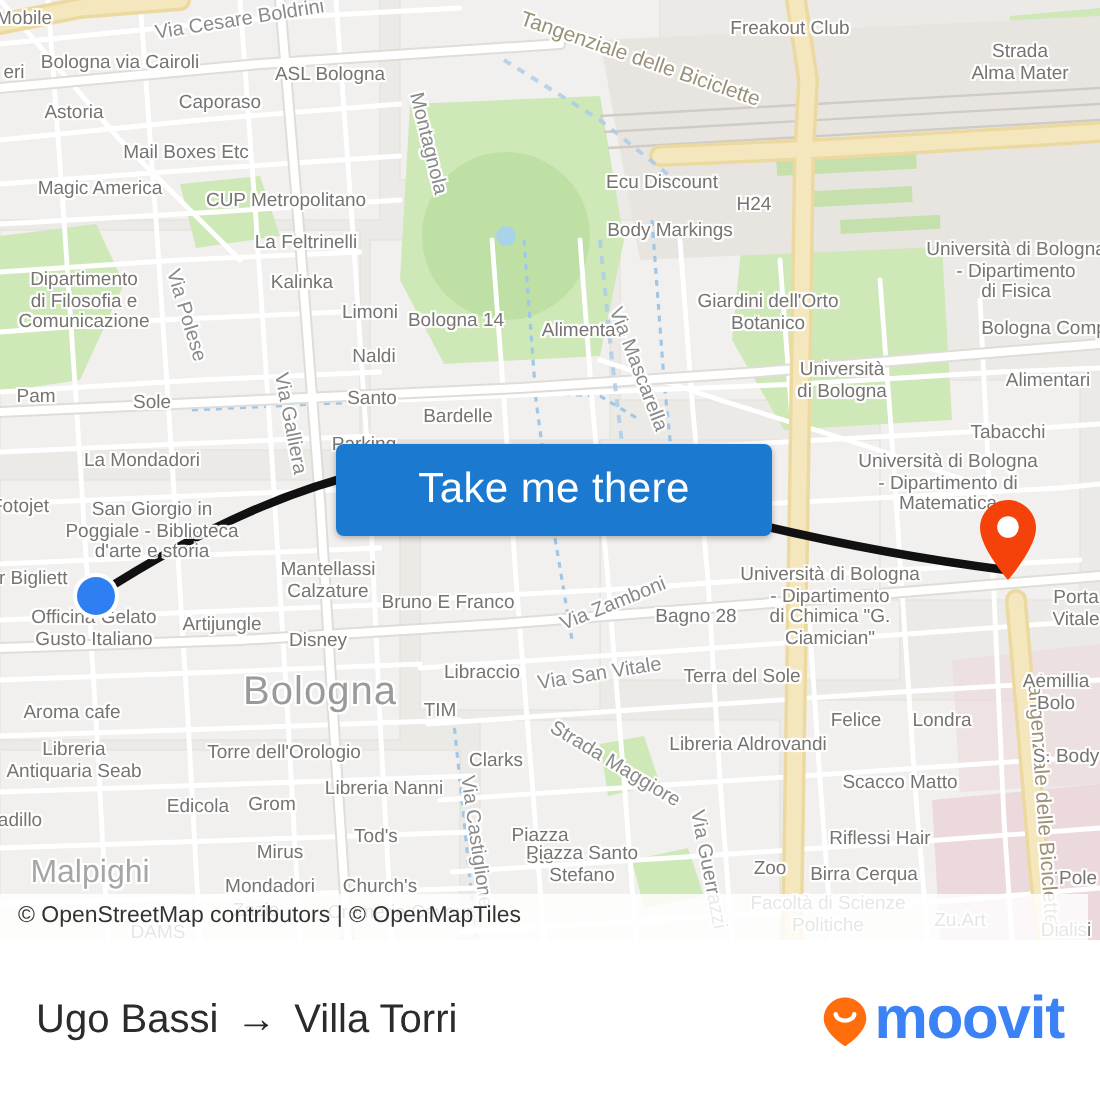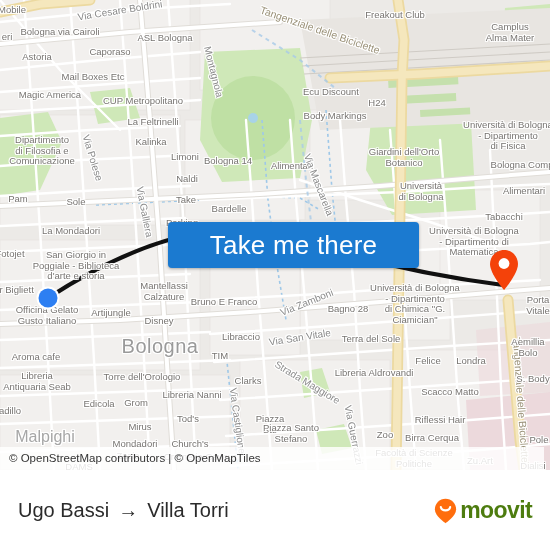--- a/index.html
+++ b/index.html
@@ -43,45 +43,45 @@
     position:absolute;left:0;bottom:0;width:544px;
     background:rgba(255,255,255,.82);
     font-size:11.5px;color:#333;
     padding:5px 9px 6px 9px;
     box-sizing:border-box;
     white-space:nowrap;
   }
 
   
   #take-me-there{
-    position:absolute;left:168px;top:222px;width:251px;height:46px;
+    position:absolute;left:168px;top:222px;width:218px;height:46px;
     background:#1B7AD0;
     border:none;border-radius:4px;
-    color:#ffffff;font-size:26px;
+    color:#ffffff;font-size:21px;
     font-family:"Liberation Sans", sans-serif;
     cursor:pointer;
     box-shadow:0 1px 3px rgba(0,0,0,.3);
     letter-spacing:.2px;
   }
 
   
   #footer{
     position:absolute;left:0;top:470px;width:550px;height:80px;
     background:#ffffff;
     display:flex;align-items:center;justify-content:space-between;
     padding:0 18px 0 18px;box-sizing:border-box;
   }
   #route-title{
     font-size:20px;color:#2b2b2b;white-space:nowrap;
     display:flex;align-items:center;gap:9px;
   }
   #route-title .arrow{font-size:20px;color:#2b2b2b;}
   #moovit-logo{display:flex;align-items:center;gap:1px;}
   #moovit-wordmark{
-    font-size:23px;font-weight:bold;color:#4d7c0f;letter-spacing:-.6px;
+    font-size:30px;font-weight:bold;color:#3b82f6;letter-spacing:-.6px;
   }
 </style>
 </head>
 <body>
 
 <div id="app">
 
   <div id="map">
 
     <svg id="map-svg" width="550" height="470" viewBox="0 0 550 470">
@@ -229,21 +229,21 @@
 
         <path d="M48 298 Q 190 206 290 238 Q 400 272 503 285" fill="none" stroke="#111111" stroke-width="4.2" stroke-linecap="round"></path>
       </g>
     </svg>
 
     <div id="label-layer">
         <div class="maplabel poi" style="left: 12px; top: 10px;">Mobile</div>
         <div class="maplabel street" style="left: 120px; top: 11px; transform: translate(-50%, -50%) rotate(-9deg);">Via Cesare Boldrini</div>
         <div class="maplabel motorway" style="left: 320px; top: 30px; transform: translate(-50%, -50%) rotate(19deg);">Tangenziale delle Biciclette</div>
         <div class="maplabel poi" style="left: 395px; top: 15px;">Freakout Club</div>
-        <div class="maplabel poi" style="left: 510px; top: 32px;">Camplus
+        <div class="maplabel poi" style="left: 510px; top: 32px;">Strada
 Alma Mater</div>
         <div class="maplabel poi" style="left: 7px; top: 37px;">eri</div>
         <div class="maplabel poi" style="left: 60px; top: 32px;">Bologna via Cairoli</div>
         <div class="maplabel poi" style="left: 165px; top: 38px;">ASL Bologna</div>
         <div class="maplabel poi" style="left: 110px; top: 52px;">Caporaso</div>
         <div class="maplabel poi" style="left: 37px; top: 57px;">Astoria</div>
         <div class="maplabel street" style="left: 213px; top: 72px; transform: translate(-50%, -50%) rotate(76deg);">Montagnola</div>
         <div class="maplabel poi" style="left: 93px; top: 77px;">Mail Boxes Etc</div>
         <div class="maplabel poi" style="left: 331px; top: 92px;">Ecu Discount</div>
         <div class="maplabel poi" style="left: 377px; top: 103px;">H24</div>
@@ -254,31 +254,31 @@
         <div class="maplabel poi" style="left: 508px; top: 136px;">Università di Bologna
 - Dipartimento
 di Fisica</div>
         <div class="maplabel street" style="left: 92px; top: 158px; transform: translate(-50%, -50%) rotate(73deg);">Via Polese</div>
         <div class="maplabel poi" style="left: 151px; top: 142px;">Kalinka</div>
         <div class="maplabel poi" style="left: 185px; top: 157px;">Limoni</div>
         <div class="maplabel poi" style="left: 228px; top: 161px;">Bologna 14</div>
         <div class="maplabel poi" style="left: 42px; top: 151px;">Dipartimento
 di Filosofia e
 Comunicazione</div>
-        <div class="maplabel poi" style="left: 404px; top: 157px;">Giardini dell'Orto
+        <div class="maplabel poi" style="left: 384px; top: 157px;">Giardini dell'Orto
 Botanico</div>
         <div class="maplabel poi" style="left: 187px; top: 179px;">Naldi</div>
         <div class="maplabel poi" style="left: 292px; top: 166px;">Alimentari</div>
         <div class="maplabel street" style="left: 318px; top: 185px; transform: translate(-50%, -50%) rotate(69deg);">Via Mascarella</div>
         <div class="maplabel poi" style="left: 524px; top: 191px;">Alimentari</div>
         <div class="maplabel poi" style="left: 522px; top: 165px;">Bologna Comp</div>
         <div class="maplabel poi" style="left: 18px; top: 199px;">Pam</div>
         <div class="maplabel poi" style="left: 76px; top: 202px;">Sole</div>
         <div class="maplabel street" style="left: 144px; top: 212px; transform: translate(-50%, -50%) rotate(79deg);">Via Galliera</div>
-        <div class="maplabel poi" style="left: 186px; top: 200px;">Take</div>
+        <div class="maplabel poi" style="left: 186px; top: 200px;">Santo</div>
         <div class="maplabel poi" style="left: 229px; top: 209px;">Bardelle</div>
         <div class="maplabel poi" style="left: 421px; top: 191px;">Università
 di Bologna</div>
         <div class="maplabel poi" style="left: 71px; top: 231px;">La Mondadori</div>
         <div class="maplabel poi" style="left: 182px; top: 223px;">Parking</div>
         <div class="maplabel poi" style="left: 484px; top: 217px; margin-left: 20px;">Tabacchi</div>
         <div class="maplabel poi" style="left: 474px; top: 242px;">Università di Bologna
 - Dipartimento di
 Matematica</div>
         <div class="maplabel poi" style="left: 10px; top: 254px;">Fotojet</div>

